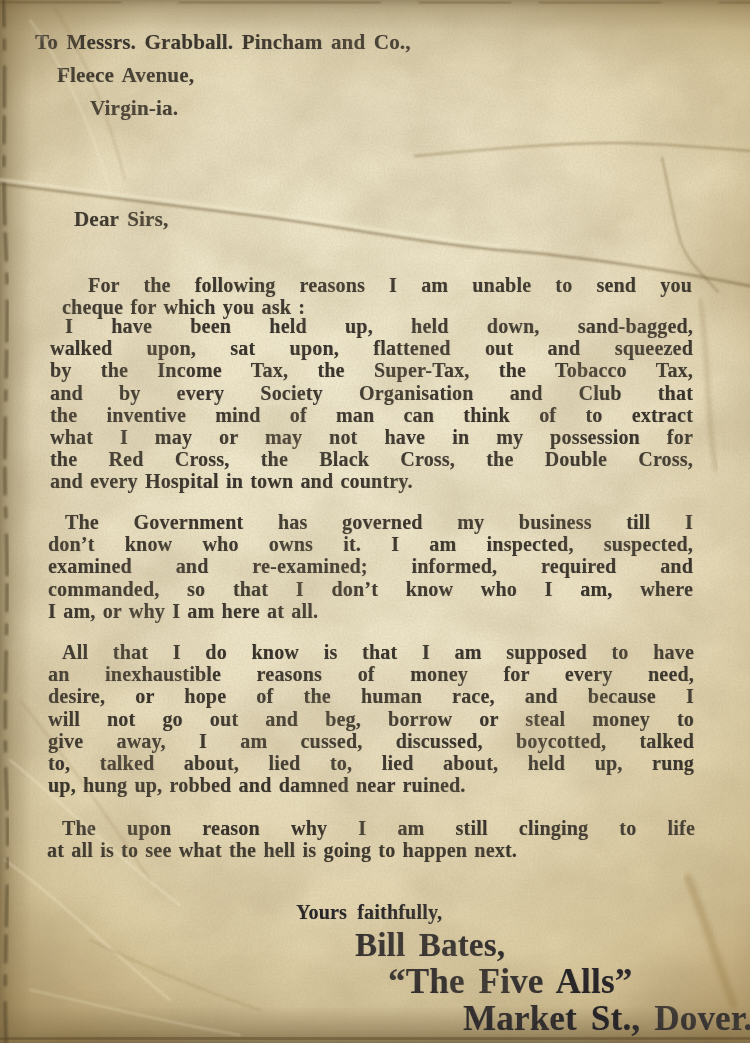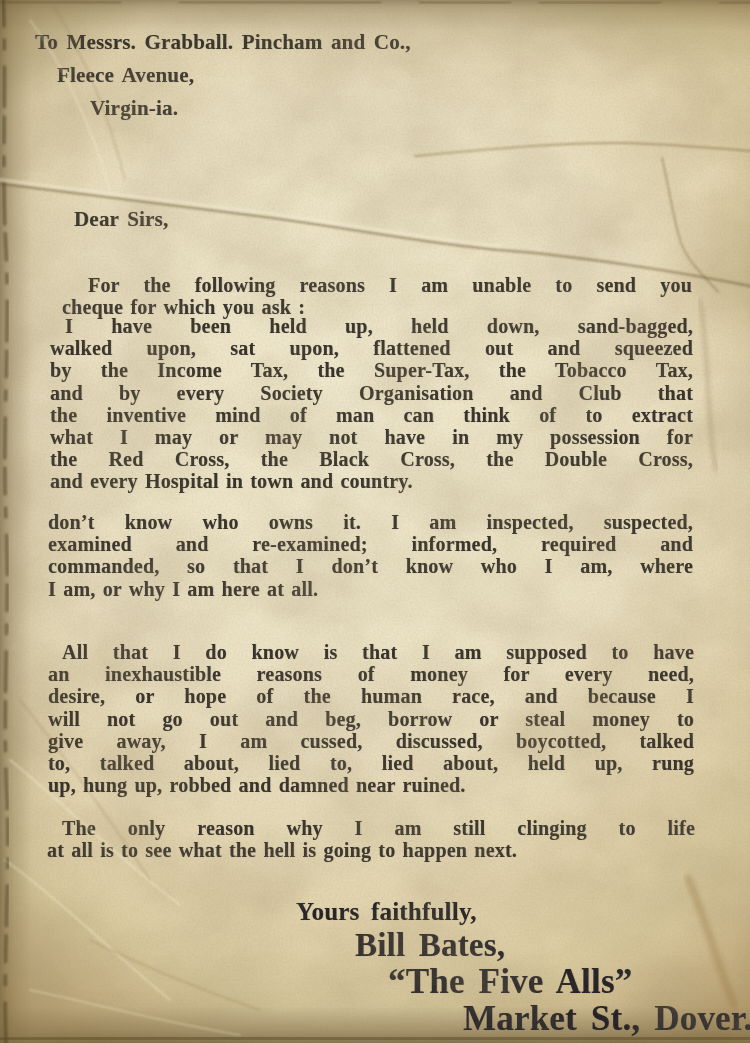--- a/index.html
+++ b/index.html
@@ -35,21 +35,21 @@
   #p2{top:315px;left:50px;width:643px;}
   #p2 .first{padding-left:15px;}
   #p3{top:511px;left:48px;width:645px;}
   #p3 .first{padding-left:17px;}
   #p4{top:641px;left:48px;width:646px;}
   #p4 .first{padding-left:14px;}
   #p5{top:817px;left:47px;width:648px;}
   #p5 .first{padding-left:15px;}
   .sig{position:absolute;font-weight:700;color:#232126;word-spacing:5px;
        text-shadow:0.4px 0.4px 0.7px rgba(35,33,38,0.35);letter-spacing:0.2px;}
-  #sig-closing{left:296px;top:899px;font-size:25px;line-height:26px;}
+  #sig-closing{left:296px;top:899px;font-size:20px;line-height:26px;}
   #sig-name{left:355px;top:926px;font-size:33px;line-height:38px;}
   #sig-company{left:388px;top:962px;font-size:35px;line-height:40px;}
   #sig-address{left:427px;top:999px;font-size:35px;line-height:40px;margin-left:36px;}
   .texture{position:absolute;inset:0;pointer-events:none;}
 </style>
 </head>
 <body>
 
 <div class="paper">
 
@@ -71,38 +71,39 @@
     <div class="ln">walked upon, sat upon, flattened out and squeezed</div>
     <div class="ln">by the Income Tax, the Super-Tax, the Tobacco Tax,</div>
     <div class="ln">and by every Society Organisation and Club that</div>
     <div class="ln">the inventive mind of man can think of to extract</div>
     <div class="ln">what I may or may not have in my possession for</div>
     <div class="ln">the Red Cross, the Black Cross, the Double Cross,</div>
     <div class="ln last">and every Hospital in town and country.</div>
   </div>
 
   <div class="para txt" id="p3">
+    <div class="ln first">The Government has governed my business till I</div>
     <div class="ln">don’t know who owns it. I am inspected, suspected,</div>
     <div class="ln">examined and re-examined; informed, required and</div>
     <div class="ln">commanded, so that I don’t know who I am, where</div>
     <div class="ln last">I am, or why I am here at all.</div>
   </div>
 
   <div class="para txt" id="p4">
     <div class="ln first">All that I do know is that I am supposed to have</div>
     <div class="ln">an inexhaustible reasons of money for every need,</div>
     <div class="ln">desire, or hope of the human race, and because I</div>
     <div class="ln">will not go out and beg, borrow or steal money to</div>
     <div class="ln">give away, I am cussed, discussed, boycotted, talked</div>
     <div class="ln">to, talked about, lied to, lied about, held up, rung</div>
     <div class="ln last">up, hung up, robbed and damned near ruined.</div>
   </div>
 
   <div class="para txt" id="p5">
-    <div class="ln first">The only reason why I am still clinging to life</div>
+    <div class="ln first">The upon reason why I am still clinging to life</div>
     <div class="ln last">at all is to see what the hell is going to happen next.</div>
   </div>
 
   <div class="sig" id="sig-closing">Yours faithfully,</div>
   <div class="sig" id="sig-name">Bill Bates,</div>
   <div class="sig" id="sig-company">“The Five Alls”</div>
   <div class="sig" id="sig-address">Market St., Dover.</div>
 
   <svg class="texture" width="750" height="1043" viewBox="0 0 750 1043" aria-hidden="true">
     <defs>

